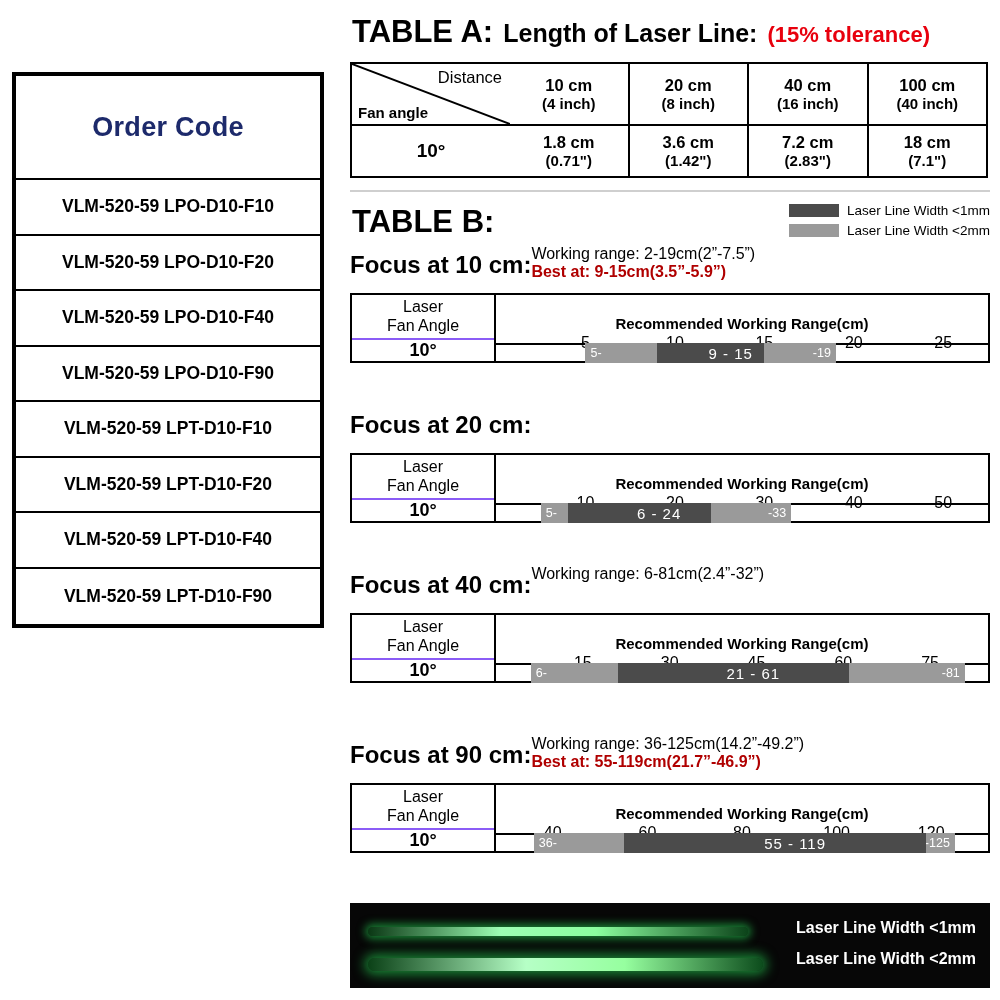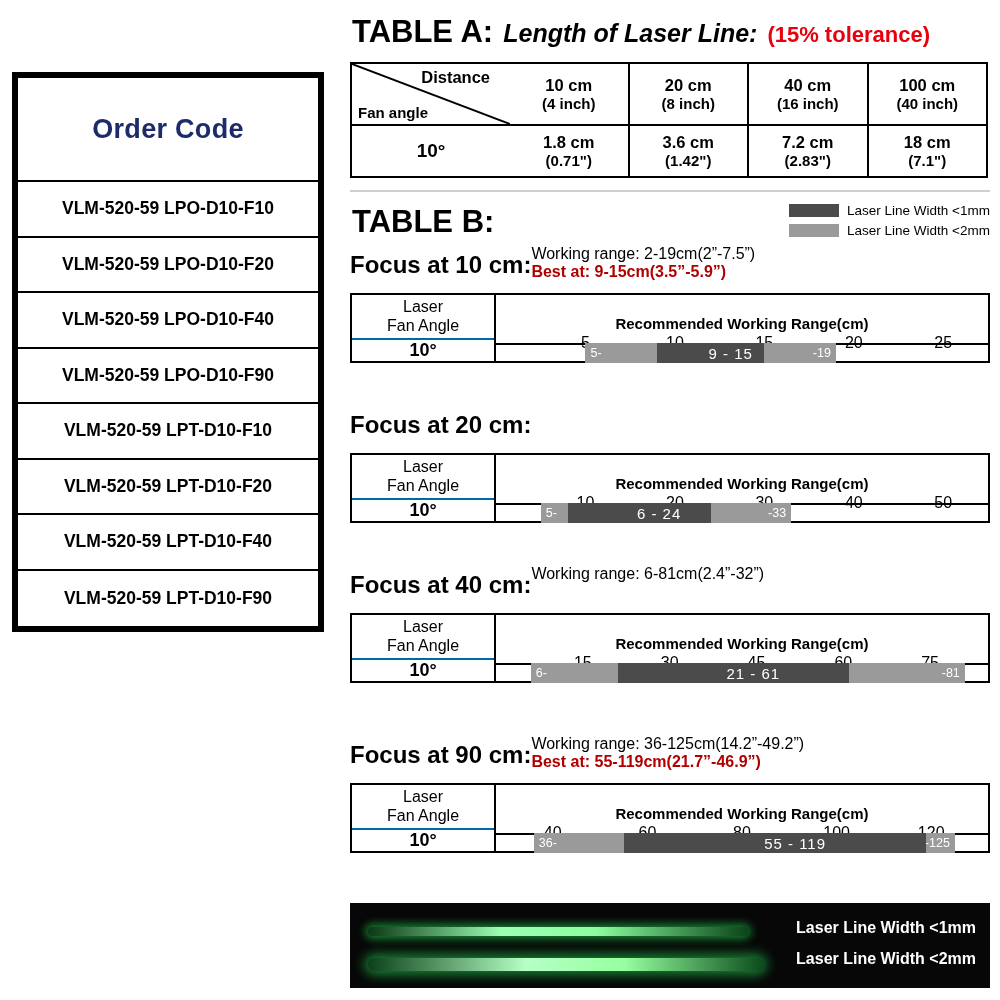--- a/index.html
+++ b/index.html
@@ -14,21 +14,21 @@
   #page {
     position: relative;
     width: 1000px; height: 1000px;
   }
 
   
   #order-table {
     position: absolute;
     left: 12px; top: 72px;
     width: 312px;
-    border: 6px solid #000000;
+    border: 4px solid #000000;
     background: #fff;
   }
   #order-head {
     height: 104px;
     display: flex; align-items: center; justify-content: center;
     border-bottom: 2px solid #000;
   }
   #order-head .t {
     font-size: 27px; font-weight: bold; color: #1d2a6b;
     letter-spacing: .3px;
@@ -41,21 +41,21 @@
   }
   .order-row:last-child { border-bottom: none; }
 
   
   #tableA-title {
     position: absolute; left: 352px; top: 14px;
     display: flex; align-items: baseline; gap: 10px;
     white-space: nowrap;
   }
   #tableA-title .big { font-size: 31px; font-weight: bold; }
-  #tableA-title .mid { font-size: 25px; font-weight: bold; font-style: italic; }
+  #tableA-title .mid { font-size: 25px; font-weight: bold; }
   #tableA-title .red { font-size: 22px; font-weight: bold; color: #e8000d; }
 
   #tableA {
     position: absolute; left: 350px; top: 62px;
     width: 638px;
     border: 2px solid #000;
     background: #fff;
   }
   #tableA .hdr { display: flex; height: 60px; }
   #tableA .body { display: flex; height: 52px; border-top: 2px solid #000; }
@@ -67,22 +67,22 @@
   }
   #tableA .c:first-child { border-left: none; }
   #tableA .c .l1 { font-size: 16.5px; font-weight: bold; line-height: 1.15; }
   #tableA .c .l2 { font-size: 15px; font-weight: bold; line-height: 1.15; }
   #tableA .corner {
     width: 158px; flex: 0 0 158px;
     position: relative; background: #fff; overflow: hidden;
   }
   #tableA .corner svg { position: absolute; inset: 0; }
   #tableA .corner .dist {
-    position: absolute; right: 20px; top: 4px;
-    font-size: 16.5px; font-weight: bold;
+    position: absolute; right: 8px; top: 4px;
+    font-size: 16.5px; font-weight: normal;
   }
   #tableA .corner .fan {
     position: absolute; left: 6px; bottom: 3px;
     font-size: 15px; font-weight: bold;
   }
   #tableA .angle-cell {
     width: 158px; flex: 0 0 158px;
     display: flex; align-items: center; justify-content: center;
     font-size: 19px; font-weight: bold;
   }
@@ -120,21 +120,21 @@
     border: 2px solid #000; background: #fff;
     display: flex; width: 640px; height: 70px;
   }
   .range-table .left {
     flex: 0 0 144px; border-right: 2px solid #000;
     display: flex; flex-direction: column;
   }
   .range-table .left .lh {
     height: 50px; display: flex; flex-direction: column;
     align-items: center; justify-content: center;
-    font-size: 16px; line-height: 1.15; border-bottom: 2px solid #0369a1;
+    font-size: 16px; line-height: 1.15; border-bottom: 2px solid #8b5cf6;
   }
   .range-table .left .la {
     flex: 1; display: flex; align-items: center; justify-content: center;
     font-size: 18px; font-weight: bold;
   }
   .range-table .right { flex: 1; display: flex; flex-direction: column; }
   .range-table .right .rh {
     height: 50px; border-bottom: 2px solid #000;
     display: flex; flex-direction: column; align-items: center;
   }

